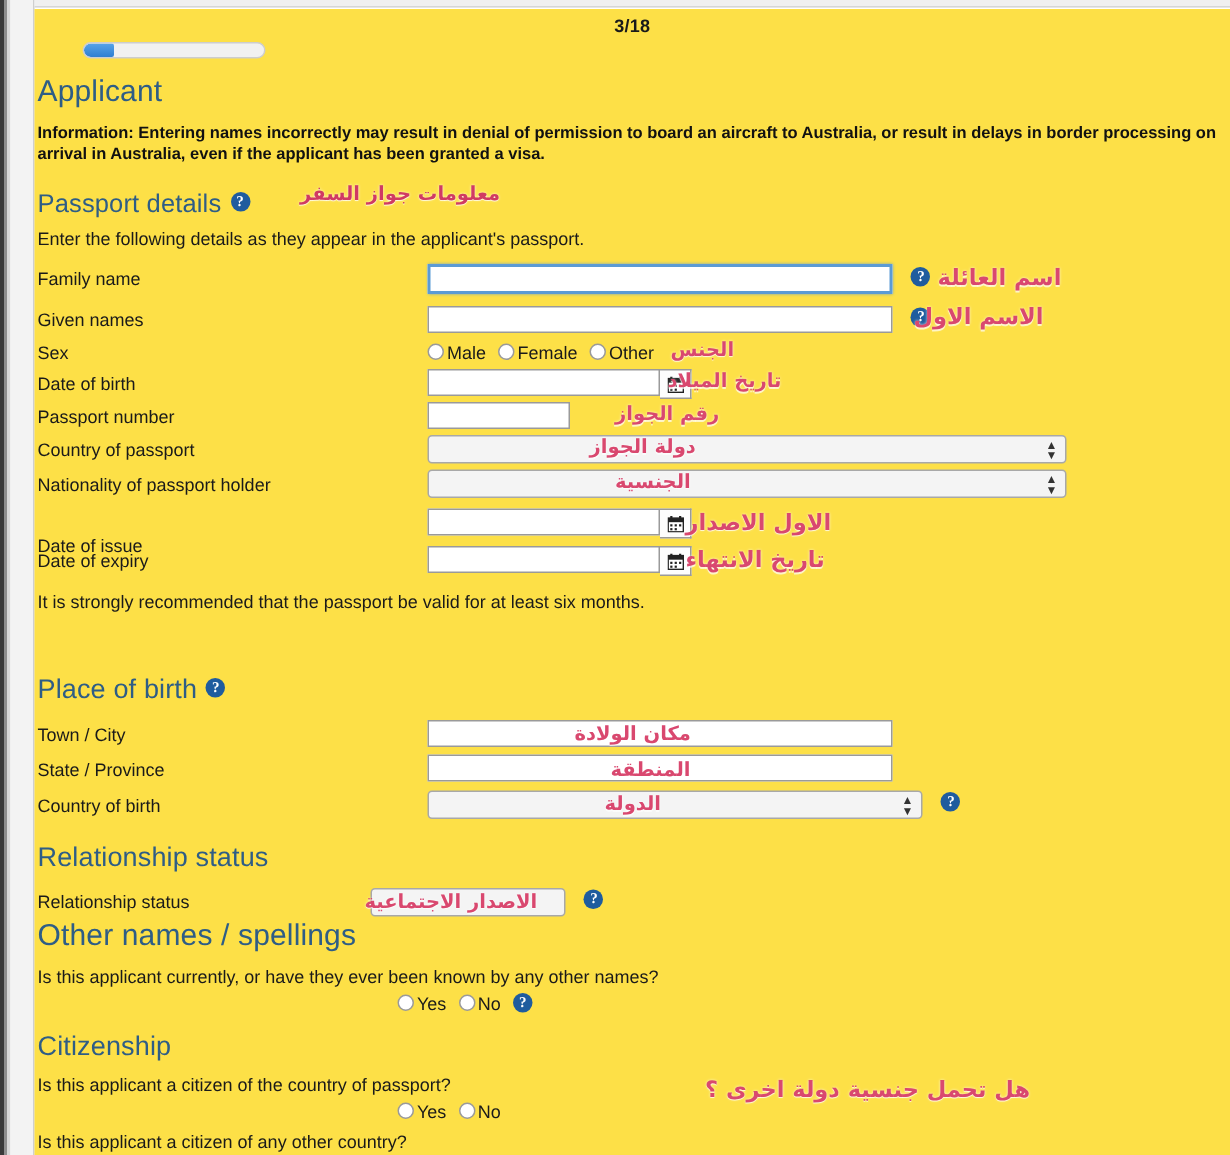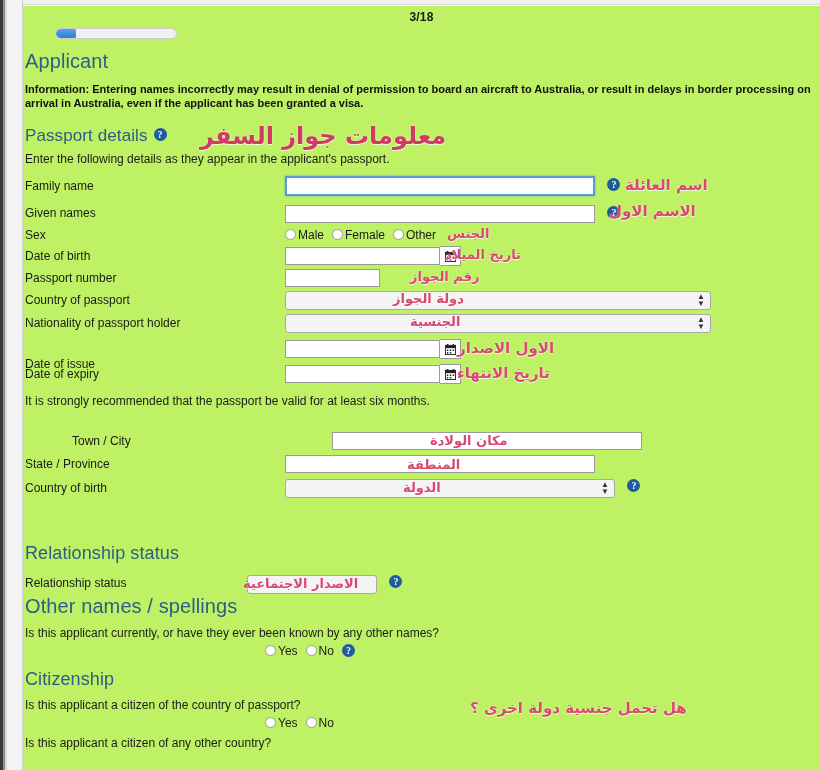--- a/index.html
+++ b/index.html
@@ -24,21 +24,21 @@
     position: absolute; left: 7px; top: 0; width: 16px; height: 770px;
     background: #f3f3f3; border-right: 1px solid #cfcfcf;
   }
   .top-strip {
     position: absolute; left: 23px; top: 0; right: 0; height: 5px;
     background: #f0f0f0; border-bottom: 1px solid #d6d6d6;
   }
 
   .page {
     position: absolute; left: 23px; top: 6px; right: 0; bottom: 0;
-    background: #bef264;
+    background: #fde047;
     padding: 0 16px;
   }
 
   
   .pageno {
     position: absolute; left: 0; right: 0; top: 4px;
     text-align: center;
     font-size: 12px; color: #1a1a1a; font-weight: bold;
     letter-spacing: .2px;
   }
@@ -147,21 +147,21 @@
   .ar {
     position: absolute;
     color: #d9486f;
     font-family: "DejaVu Sans", sans-serif;
     font-weight: bold;
     direction: rtl; unicode-bidi: bidi-override;
     white-space: nowrap;
     text-shadow: 0 0 2px rgba(255,255,255,.75), 0 1px 0 rgba(255,255,255,.65);
     pointer-events: none;
   }
-  .ar-xl { font-size: 24px; color: #d03a63; }
+  .ar-xl { font-size: 13px; color: #d03a63; }
   .ar-lg { font-size: 15px; }
   .ar-md { font-size: 13px; }
 
   .blocks { position: relative; }
 </style>
 </head>
 <body>
 
 <div class="screen">
   <div class="edge-left"></div>
@@ -313,22 +313,25 @@
             </span>
           </span>
           <div class="ar ar-lg" style="left:432px; top:1px;">تاريخ الانتهاء</div>
         </div>
 
 
         <p class="foot-note">It is strongly recommended that the passport be valid for at least six months.</p>
       </div>
 
       <div class="blocks" style="height:112px;">
-
-        <div class="row" style="height:23px;margin-left:47px;">
+        <h2 class="section" style="font-size:18px;margin-top:18px;margin-bottom:10px;">
+          <span>Place of birth</span><span class="help hdr-help">?</span>
+        </h2>
+
+        <div class="row" style="height:23px;">
           <span class="lbl">Town / City</span>
           <span class="ctl"><input class="txt" style="width: 310px;" type="text" value=""></span>
           <div class="ar ar-md" style="left:358px; top:2px;">مكان الولادة</div>
         </div>
 
         <div class="row" style="height:24px;">
           <span class="lbl">State / Province</span>
           <span class="ctl"><input class="txt" style="width: 310px;" type="text" value=""></span>
           <div class="ar ar-md" style="left:382px; top:3px;">المنطقة</div>
         </div>

